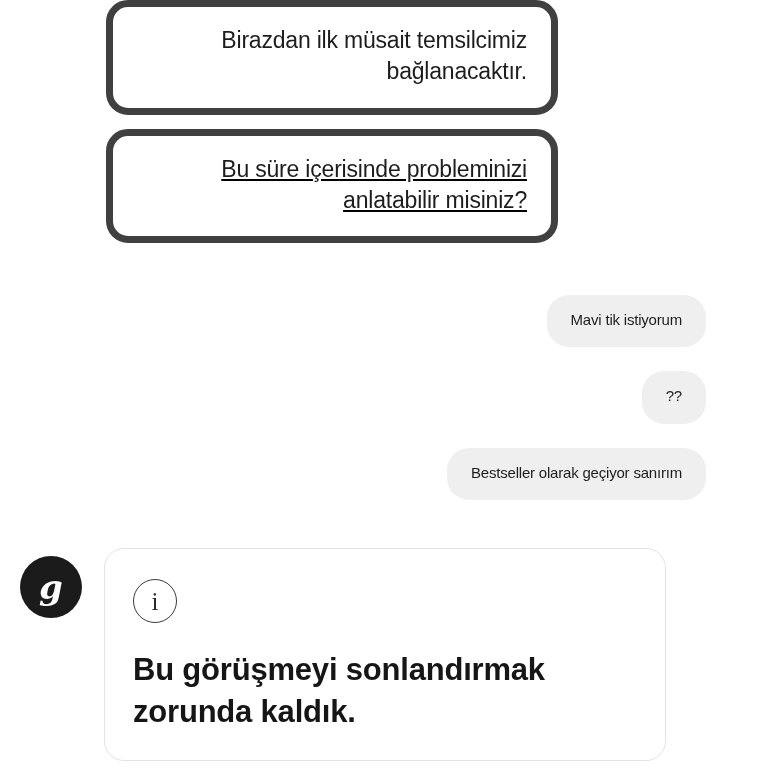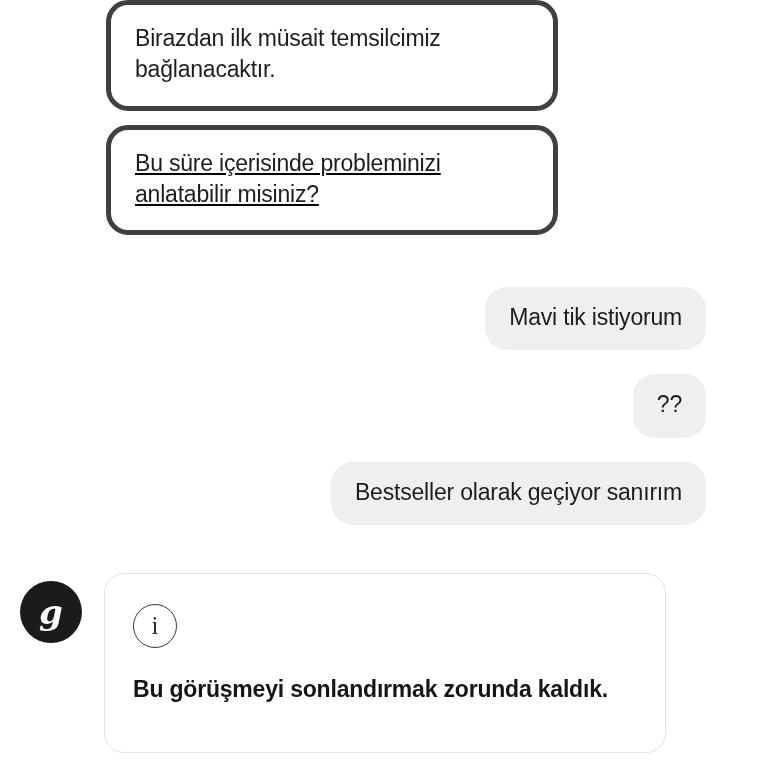--- a/index.html
+++ b/index.html
@@ -34,38 +34,39 @@
     padding-right: 60px;
   }
   .row.right {
     justify-content: flex-end;
     padding-right: 62px;
     padding-left: 80px;
   }
 
   .bubble-in {
     background: #ffffff;
-    border: 5px solid #404040;
+    border: 7px solid #404040;
     border-radius: 22px;
     padding: 18px 24px 20px 24px;
     max-width: 452px;
     box-sizing: border-box;
     font-size: 23px;
     line-height: 1.36;
     color: #1d1d1d;
     letter-spacing: -0.2px;
+    text-align: right;
   }
 
   .bubble-out {
     background: #efefef;
     border-radius: 22px;
     padding: 15px 24px 17px 24px;
     max-width: 470px;
     box-sizing: border-box;
-    font-size: 23px;
+    font-size: 15px;
     line-height: 1.36;
     color: #1d1d1d;
     letter-spacing: -0.2px;
     text-align: left;
   }
 
   
   .m0 { margin-top: 0; }
   .m1 { margin-top: 14px; text-decoration: underline; }
   .m2 { margin-top: 52px; }
@@ -113,21 +114,21 @@
     display: flex;
     align-items: center;
     justify-content: center;
     font-family: "Liberation Serif", serif;
     font-size: 25px;
     color: #2b2b2b;
     line-height: 1;
   }
   .sys-title {
     margin-top: 26px;
-    font-size: 23px;
+    font-size: 31px;
     font-weight: 700;
     line-height: 1.34;
     color: #161616;
     letter-spacing: -0.2px;
   }
 </style>
 </head>
 <body>
 
 <div class="chat">

